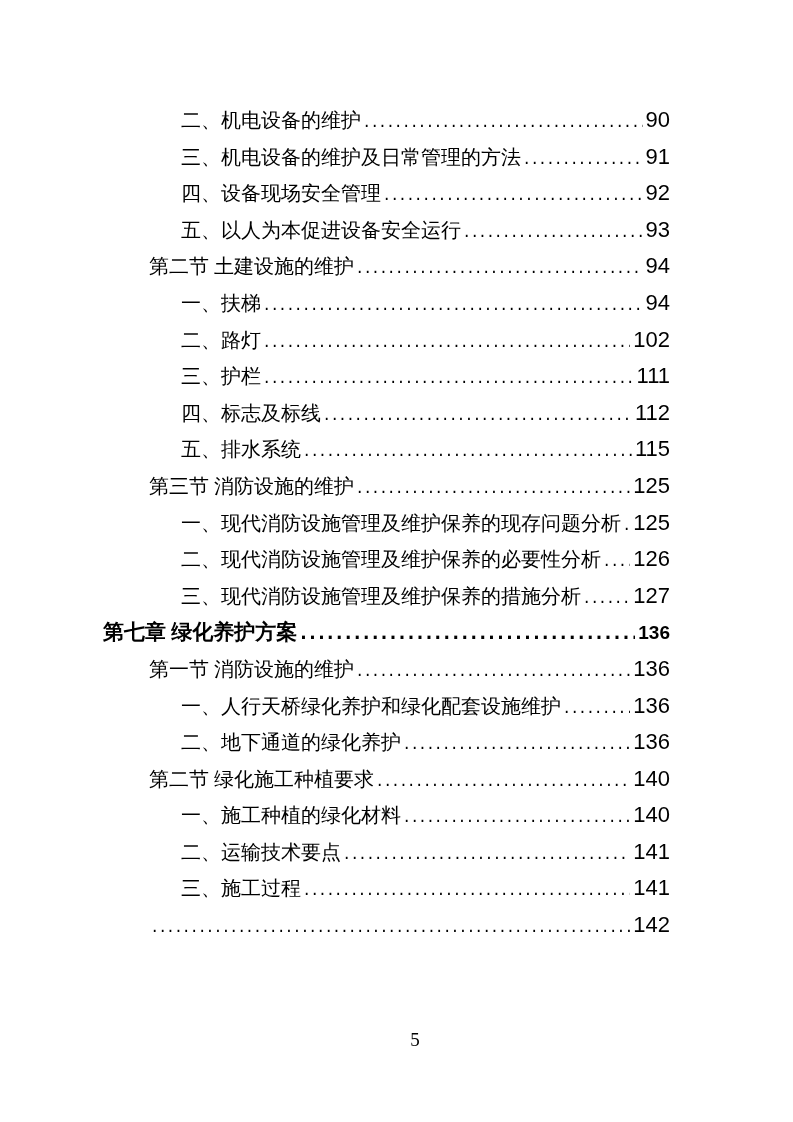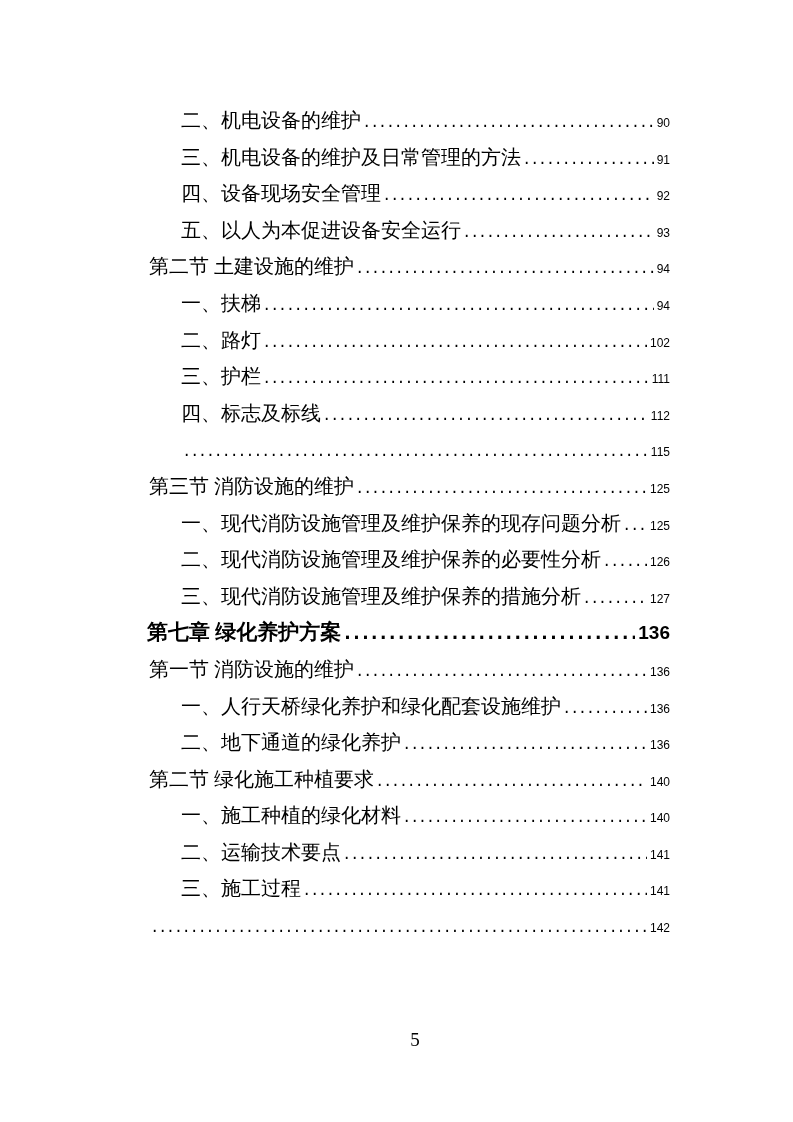--- a/index.html
+++ b/index.html
@@ -34,21 +34,20 @@
     height: 36.6px;
     line-height: 36.6px;
     font-size: 20px;
     white-space: nowrap;
     cursor: pointer;
   }
   .row.chapter {
     font-weight: bold;
     font-size: 21px;
     padding-left: 0;
-    margin-left: 44px;
   }
   .row.section {
     padding-left: 46px;
   }
   .row.item {
     padding-left: 78px;
   }
   .label {
     flex: 0 0 auto;
   }
@@ -61,21 +60,21 @@
   }
   .leader::after {
     content: "..........................................................................................................................................................";
     font-family: "DejaVu Sans", sans-serif;
     font-size: 17px;
     letter-spacing: 2.5px;
   }
   .pagenum {
     flex: 0 0 auto;
     font-family: "Liberation Sans", "DejaVu Sans", sans-serif;
-    font-size: 12px;
+    font-size: 22px;
   }
   .row.chapter .pagenum {
     font-size: 19px;
     font-weight: bold;
   }
   .footer-pagenum {
     position: absolute;
     left: 415px;
     top: 1028px;
     transform: translateX(-50%);
@@ -139,20 +138,21 @@
       <span class="pagenum">111</span>
     </div>
 
     <div class="row item">
       <span class="label">四、标志及标线</span>
       <span class="leader"></span>
       <span class="pagenum">112</span>
     </div>
 
     <div class="row item">
+      <span class="label">五、排水系统</span>
       <span class="leader"></span>
       <span class="pagenum">115</span>
     </div>
 
     <div class="row section">
       <span class="label">第三节 消防设施的维护</span>
       <span class="leader"></span>
       <span class="pagenum">125</span>
     </div>
 

